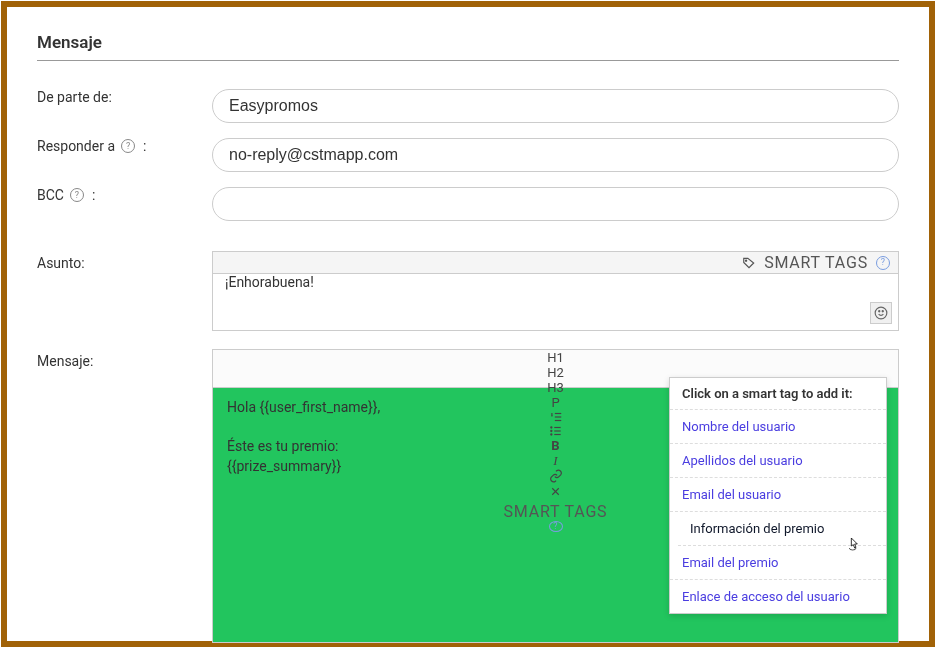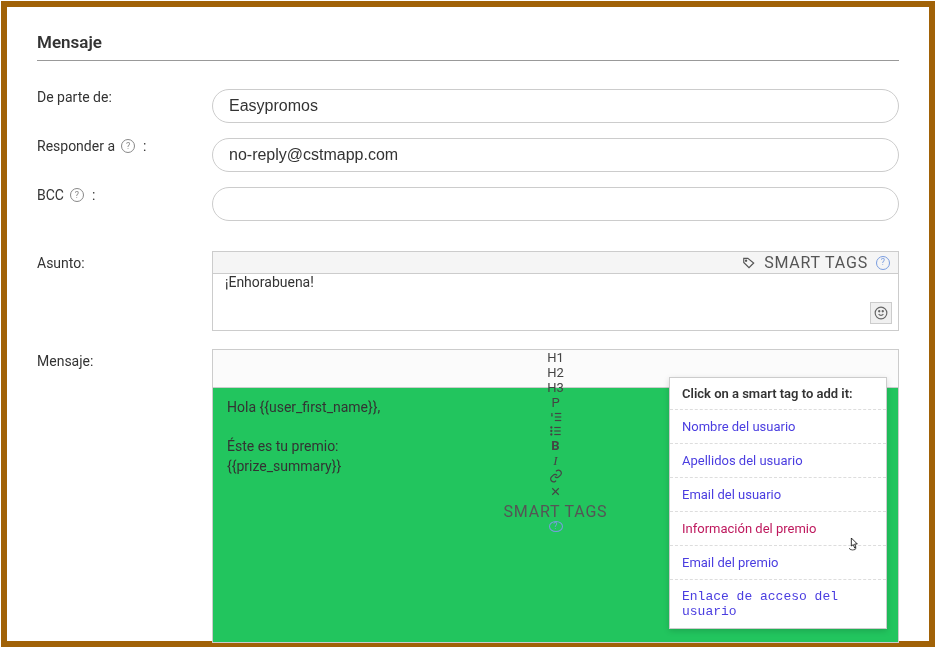--- a/index.html
+++ b/index.html
@@ -176,23 +176,24 @@
       color: #333;
       border-bottom: 1px dashed #ddd;
     }
     .dropdown-item {
       padding: 9px 12px;
       font-size: 13px;
       color: #4a3de0;
       border-bottom: 1px dashed #ddd;
       cursor: pointer;
     }
-    .dropdown-item:last-child { border-bottom: none; font-family: Liberation Mono, monospace; }
+    .dropdown-item:last-child { border-bottom: none; }
     .dropdown-item.hovered {
-      color: #be185d;
+      color: #0f172a;
+      margin-left: 8px;
     }
     .tag-icon svg { display: block; }
 
     .cursor-pointer {
       position: absolute;
       width: 16px;
       height: 18px;
       pointer-events: none;
       z-index: 20;
     }

